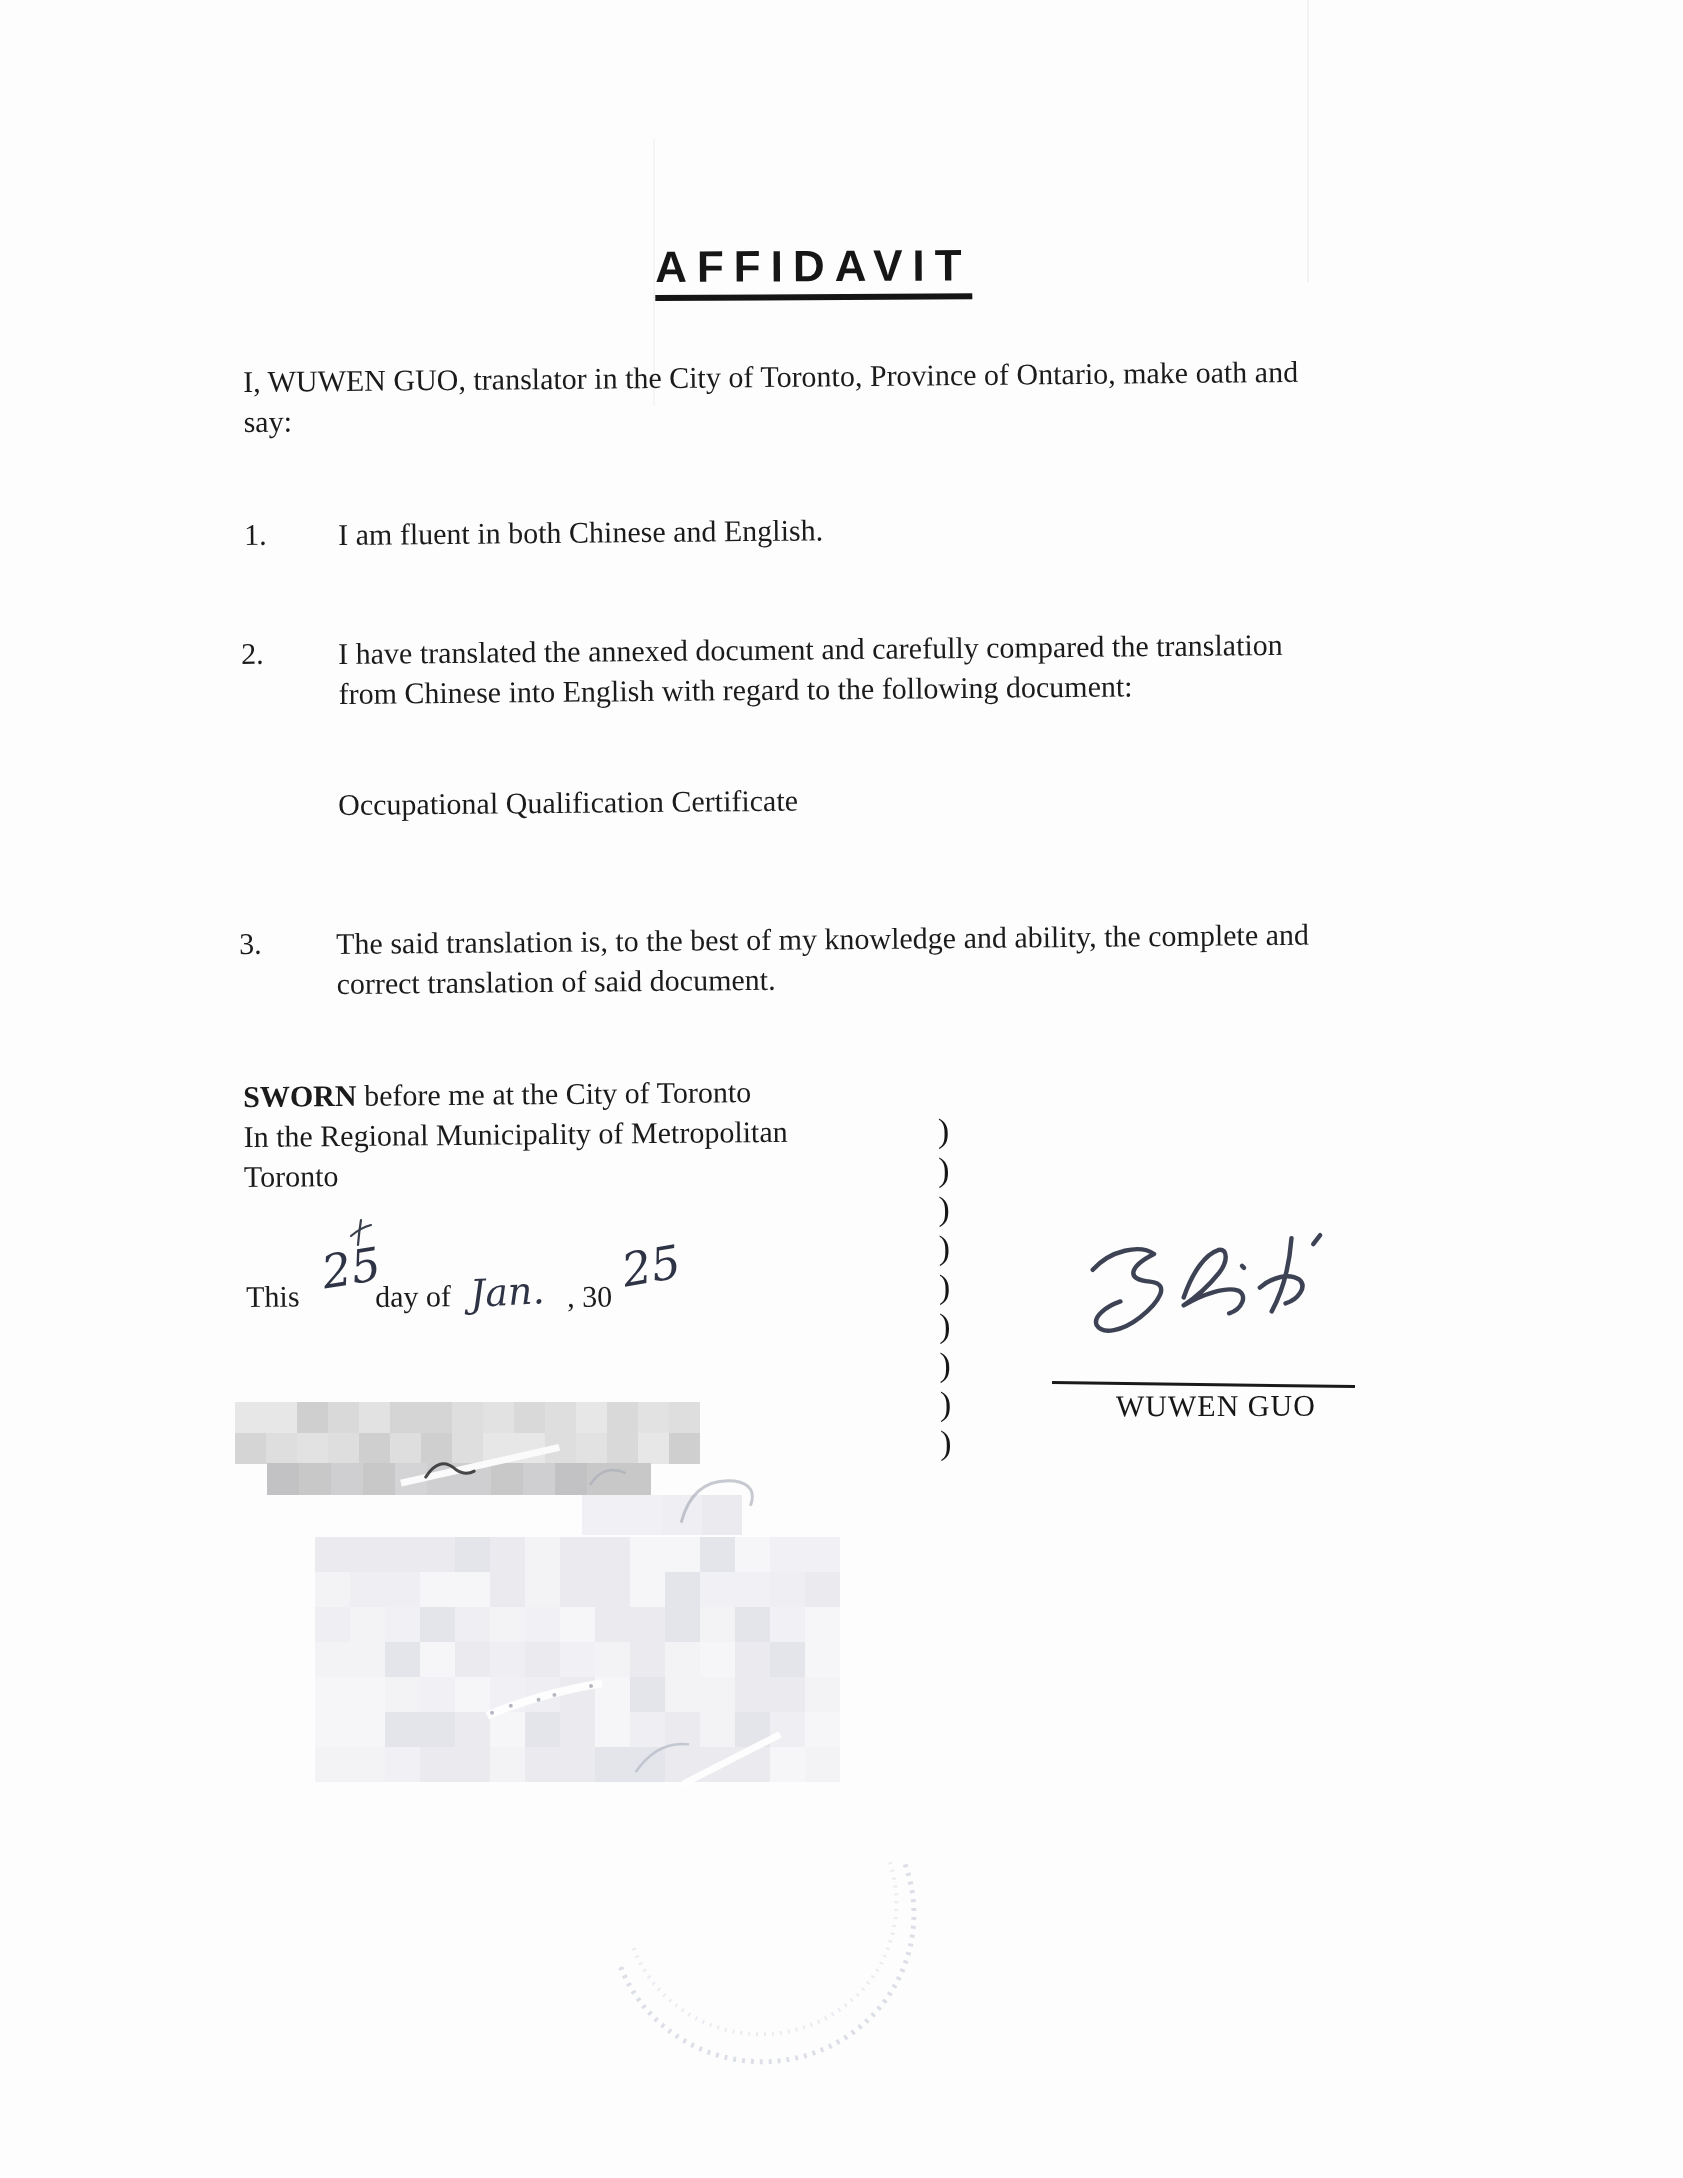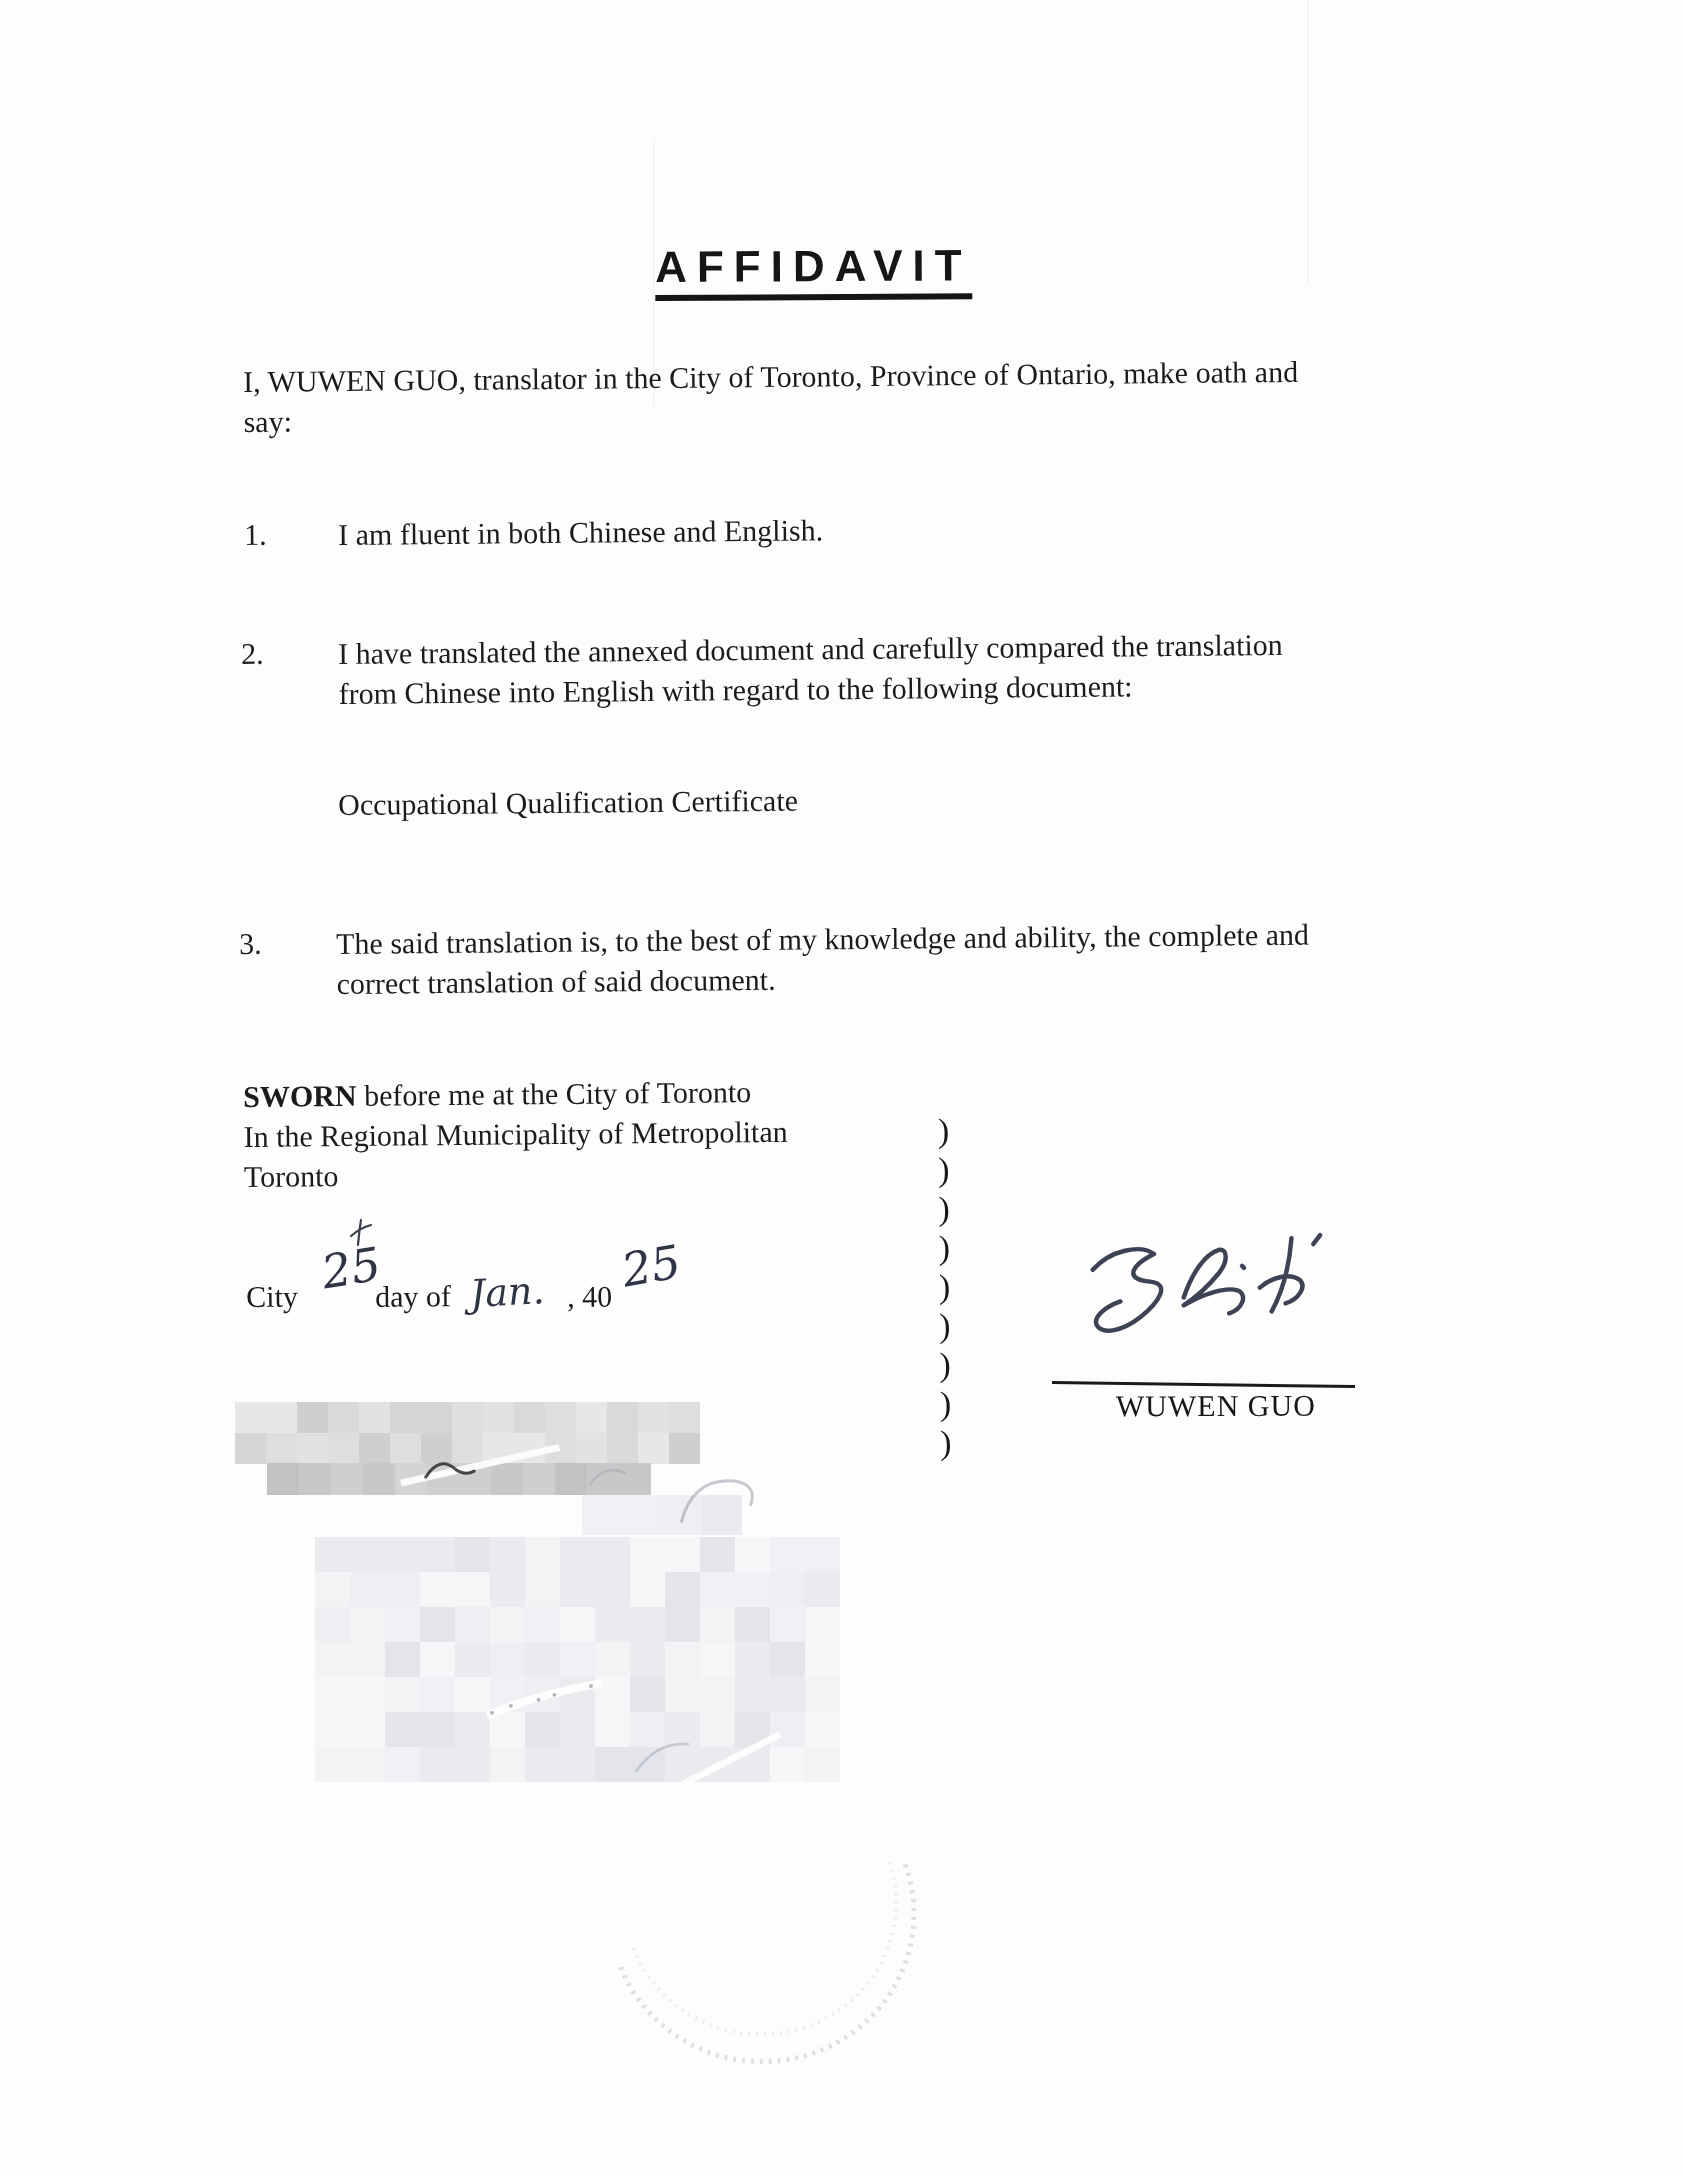--- a/index.html
+++ b/index.html
@@ -71,29 +71,29 @@
       <span>)</span>
       <span>)</span>
       <span>)</span>
       <span>)</span>
       <span>)</span>
       <span>)</span>
       <span>)</span>
       <span>)</span>
     </div>
 
-  <div class="t" style="left:246px;top:1277px;">City</div>
+  <div class="t" style="left:246px;top:1277px;">This</div>
   <span class="hand" style="left:322px;top:1245px;font-size:46px;transform:rotate(-9deg);">25</span>
   <svg class="ordmark" width="26" height="30" viewBox="0 0 26 30">
     <path d="M 3 18 Q 12 10 23 7" stroke="#3a3f4e" stroke-width="2.2" fill="none" stroke-linecap="round"></path>
     <path d="M 13 2 Q 11 14 10 27" stroke="#3a3f4e" stroke-width="2.2" fill="none" stroke-linecap="round"></path>
   </svg>
   <div class="t" style="left:375px;top:1277px;">day of</div>
   <span class="hand" style="left:470px;top:1273px;font-size:38px;transform:rotate(-3deg);">Jan.</span>
-  <div class="t" style="left:567px;top:1277px;">, 40</div>
+  <div class="t" style="left:567px;top:1277px;">, 30</div>
   <span class="hand" style="left:622px;top:1243px;font-size:46px;transform:rotate(-10deg);">25</span>
 
   <svg class="sigsvg" width="265" height="141" viewBox="0 0 268 142">
     <g stroke="#3d4354" stroke-width="4.5" fill="none" stroke-linecap="round" stroke-linejoin="round">
       <path d="M 24 46 C 42 26 72 20 86 30 C 62 42 56 56 82 58 C 104 60 90 80 72 94 C 54 108 34 112 28 102 C 24 93 38 83 52 78"></path>
       <path d="M 116 74 C 125 48 138 30 151 26 C 161 24 161 38 151 50 C 139 65 128 74 116 82 C 136 70 159 63 171 67 C 181 72 175 86 162 90"></path>
       <path d="M 175 42 L 177 44"></path>
       <path d="M 225 14 C 223 40 216 68 205 88"></path>
       <path d="M 193 64 C 206 53 223 49 233 56 C 241 63 232 76 219 80"></path>
       <path d="M 247 20 L 254 11"></path>

